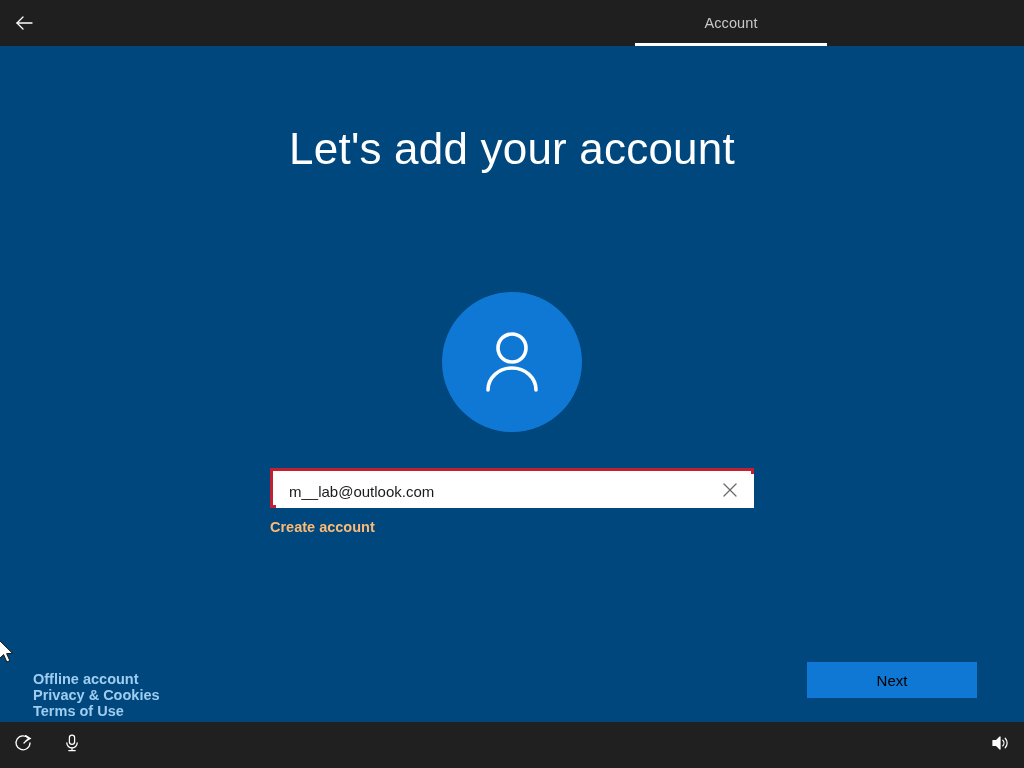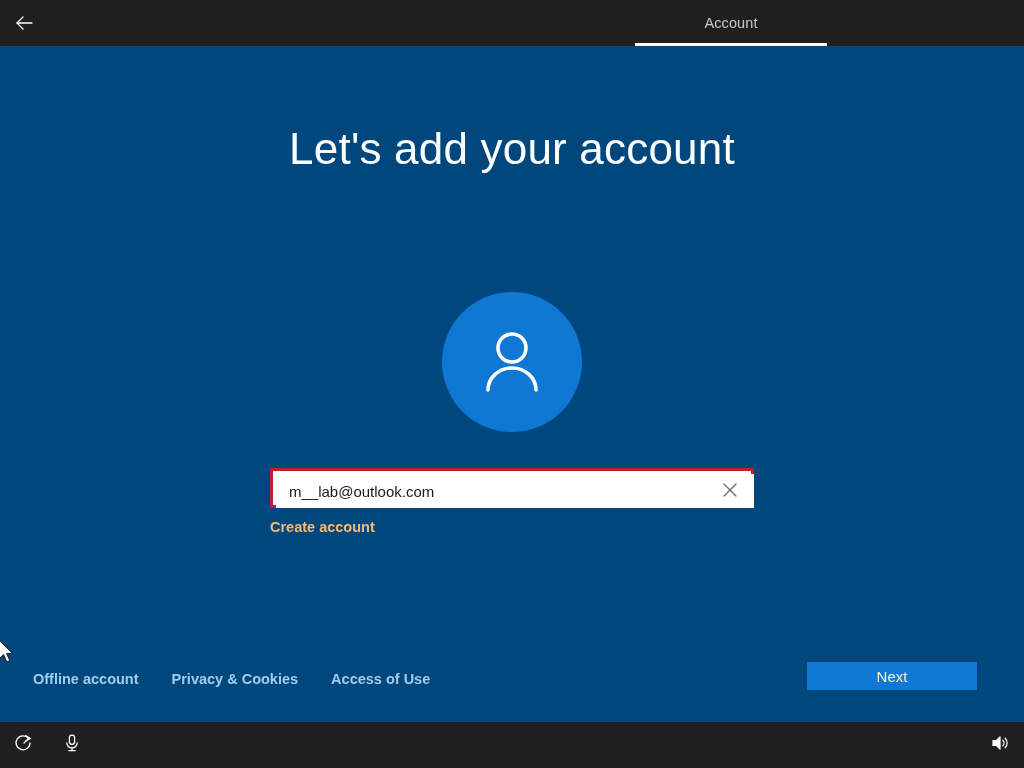--- a/index.html
+++ b/index.html
@@ -166,42 +166,42 @@
     cursor: pointer;
     text-decoration: none;
   }
 
   
   #footer-links {
     position: absolute;
     top: 619px;
     left: 33px;
     display: flex;
-    align-items: center;
+    flex-direction: column;
   }
   .footer-link {
     font-size: 14.5px;
     font-weight: bold;
     color: #9fcdf0;
     cursor: pointer;
     text-decoration: none;
     margin-right: 33px;
     white-space: nowrap;
   }
   .footer-link:last-child { margin-right: 0; }
 
   #next-button {
     position: absolute;
     top: 610px;
     left: 807px;
     width: 170px;
-    height: 28px;
+    height: 36px;
     background: #0f78d4;
     border: none;
-    color: #fef9c3;
+    color: #000000;
     font-family: "Liberation Sans", sans-serif;
     font-size: 15px;
     cursor: pointer;
     display: flex;
     align-items: center;
     justify-content: center;
   }
 
   
   #mouse-cursor {
@@ -281,21 +281,21 @@
           </svg>
         </span>
       </button>
     </div>
 
     <a id="create-account-link">Create account</a>
 
     <div id="footer-links">
       <a class="footer-link">Offline account</a>
       <a class="footer-link">Privacy &amp; Cookies</a>
-      <a class="footer-link">Access of Use</a>
+      <a class="footer-link">Terms of Use</a>
     </div>
 
     <button id="next-button">Next</button>
 
     <div id="mouse-cursor">
       <svg width="18" height="26" viewBox="0 0 18 26">
         <polygon points="0,0 0,19 4.6,14.6 7.8,22 10.8,20.6 7.6,13.6 13.6,13.4" fill="#ffffff" stroke="#1a1a1a" stroke-width="1"></polygon>
       </svg>
     </div>
   </div>

